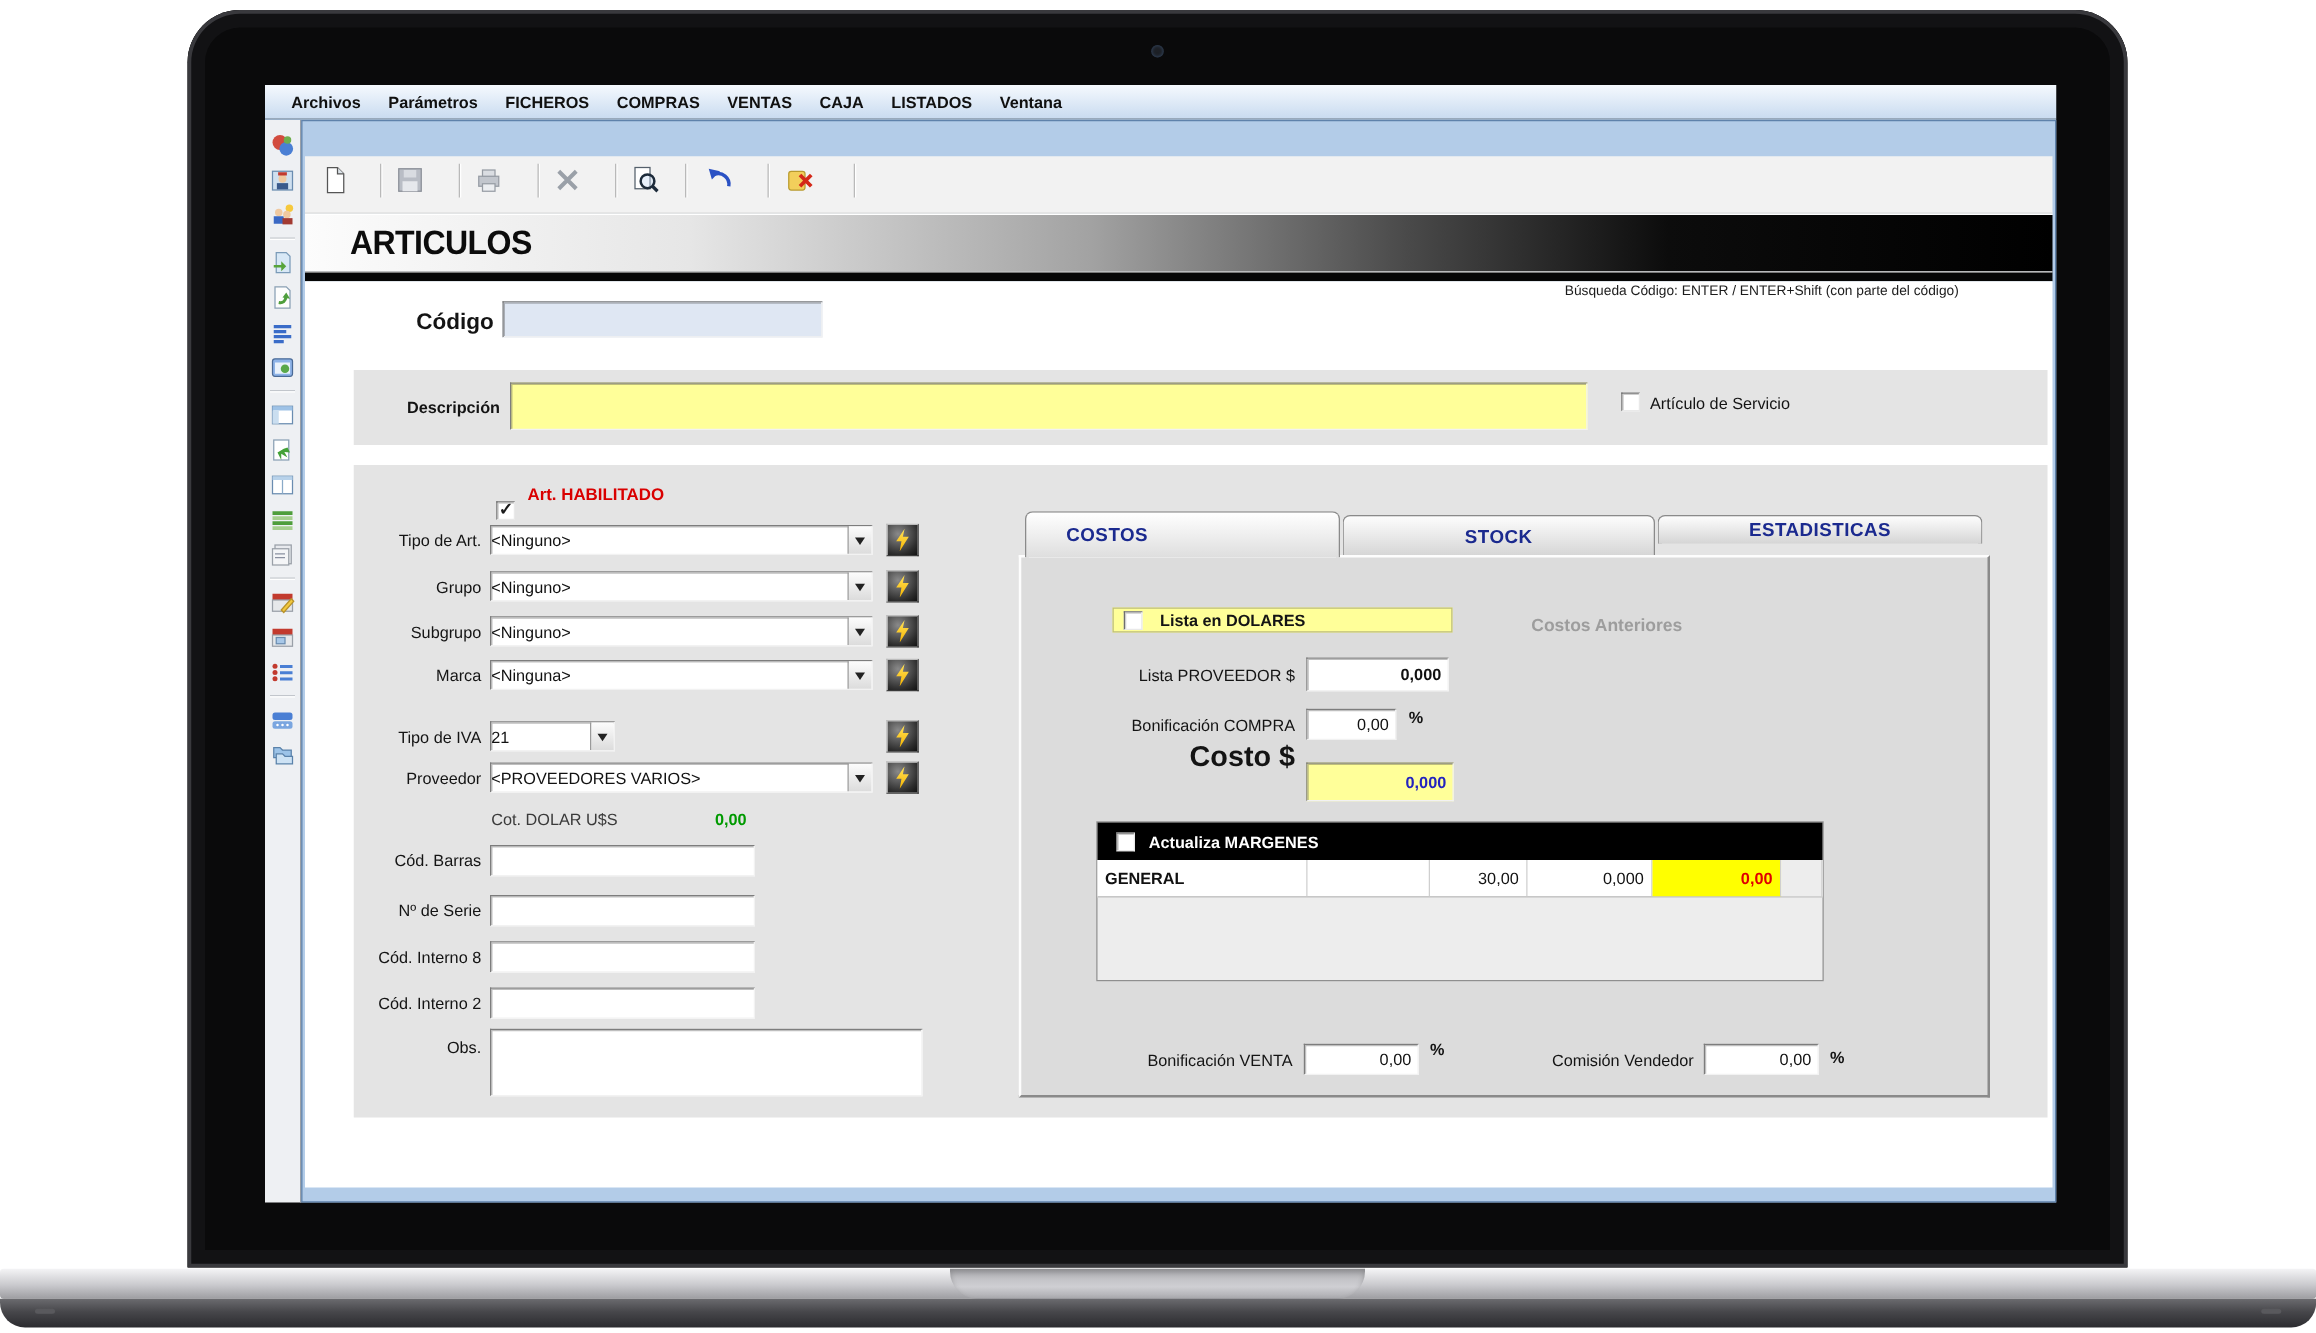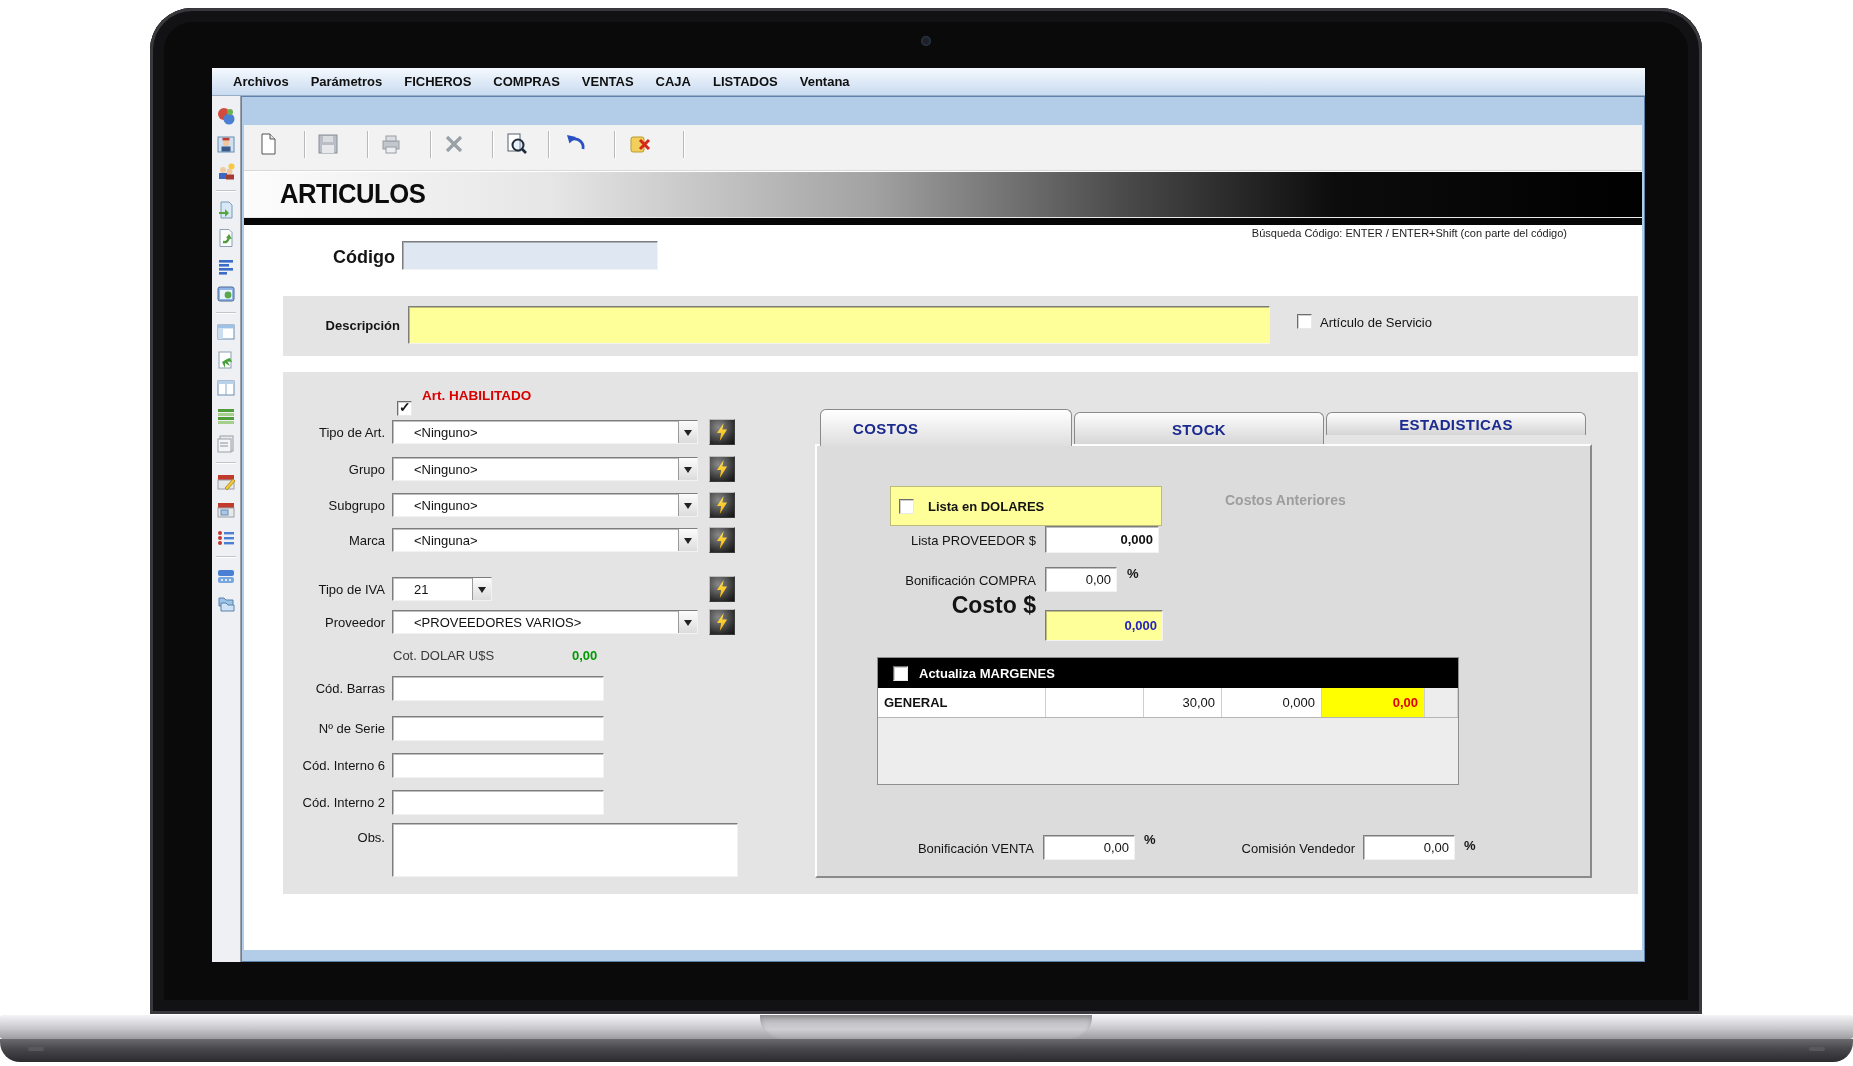--- a/index.html
+++ b/index.html
@@ -76,21 +76,21 @@
   .b { font-weight:bold; }
   .sunken { background:#fff; border:1px solid;
             border-color:#7d7d7d #f2f2f2 #f2f2f2 #7d7d7d;
             box-shadow: inset 1px 1px 0 rgba(70,70,70,.35); }
   .field { font-family:"Liberation Sans",sans-serif; font-size:13px; color:#111; padding:0 5px; outline:none; }
   .num { text-align:right; }
   .cb { width:15px; height:15px; background:#fff; border:1px solid;
         border-color:#6e6e6e #e9e9e9 #e9e9e9 #6e6e6e;
         box-shadow: inset 1px 1px 0 rgba(60,60,60,.25); position:relative; cursor:pointer; }
   .cb.checked::after { content:"✓"; position:absolute; left:1px; top:-3px; font-size:14px; font-weight:bold; color:#1a1a1a; }
-  .combo { display:flex; align-items:center; padding-left:21px; font-size:13px; color:#111; cursor:pointer; }
+  .combo { display:flex; align-items:center; padding-left:0; font-size:13px; color:#111; cursor:pointer; }
   .combo-btn { margin-left:auto; width:19px; align-self:stretch;
                background:linear-gradient(#fcfcfc,#dcdcdc); border-left:1px solid #9a9a9a;
                display:flex; align-items:center; justify-content:center; }
   .tri { width:0; height:0; border:4px solid transparent; border-top:6px solid #222; margin-top:5px; }
   .bolt-btn { width:26px; height:26px; border:1px solid; border-color:#bdbdbd #3a3a3a #3a3a3a #bdbdbd;
               background:radial-gradient(circle at 35% 30%, #8a8a8a, #2e2e2e 70%, #111);
               display:flex; align-items:center; justify-content:center; cursor:pointer; }
   .bolt { width:14px; height:18px; background:linear-gradient(#ffe25a,#f7b500);
           clip-path:polygon(62% 0%, 14% 56%, 44% 56%, 34% 100%, 86% 36%, 52% 36%); }
 
@@ -414,41 +414,41 @@
 
   <div class="abs lbl" style="left:393px; top:648px; color:#3a3a3a;">Cot. DOLAR U$S</div>
   <div class="abs lbl b" style="left:572px; top:648px; color:#009a00;">0,00</div>
 
   <div class="abs lbl r" style="left:180px; top:681px; width:205px;">Cód. Barras</div>
   <input class="abs sunken field" style="left: 392px; top: 676px; width: 212px; height: 25px;" value="">
 
   <div class="abs lbl r" style="left:180px; top:721px; width:205px;">Nº de Serie</div>
   <input class="abs sunken field" style="left: 392px; top: 716px; width: 212px; height: 25px;" value="">
 
-  <div class="abs lbl r" style="left:180px; top:758px; width:205px;">Cód. Interno 6</div>
+  <div class="abs lbl r" style="left:180px; top:758px; width:205px;">Cód. Interno 8</div>
   <input class="abs sunken field" style="left: 392px; top: 753px; width: 212px; height: 25px;" value="">
 
   <div class="abs lbl r" style="left:180px; top:795px; width:205px;">Cód. Interno 2</div>
   <input class="abs sunken field" style="left: 392px; top: 790px; width: 212px; height: 25px;" value="">
 
   <div class="abs lbl r" style="left:180px; top:830px; width:205px;">Obs.</div>
   <textarea class="abs sunken field" style="left: 392px; top: 823px; width: 346px; height: 54px; resize: none;"></textarea>
 
   <div class="abs tab" style="left:820px; top:409px; width:252px; height:37px; padding-left:32px; z-index:2; background:linear-gradient(#fff,#dedede);">
       <span>COSTOS</span>
     </div>
   <div class="abs tab" style="left:1074px; top:412px; width:250px; height:33px; justify-content:center;">
       <span>STOCK</span>
     </div>
   <div class="abs tab" style="left:1326px; top:412px; width:260px; height:23px; justify-content:center;">
       <span>ESTADISTICAS</span>
     </div>
   <div class="abs tab-panel" style="left:815px; top:444px; width:777px; height:434px; z-index:1;"></div>
 
-  <div class="abs hl-yellow" style="left:890px; top:486px; width:272px; height:40px; background:#ffff99 !important; border:1px solid #bdbd7a; display:flex; align-items:center; z-index:2;">
+  <div class="abs hl-yellow" style="left:890px; top:486px; width:272px; height:20px; background:#ffff99 !important; border:1px solid #bdbd7a; display:flex; align-items:center; z-index:2;">
     <span class="cb" style="margin-left:8px;"></span>
     <span class="lbl b" style="margin-left:14px;">Lista en DOLARES</span>
   </div>
   <div class="abs lbl b" style="left:1225px; top:492px; font-size:14px; color:#9d9d9d; z-index:2;">Costos Anteriores</div>
 
   <div class="abs lbl r" style="left:858px; top:533px; width:178px; z-index:2;">Lista PROVEEDOR $</div>
   <input class="abs sunken field num b" style="left: 1045px; top: 526px; width: 114px; height: 27px; z-index: 2;" value="0,000">
 
   <div class="abs lbl r" style="left:858px; top:573px; width:178px; z-index:2;">Bonificación COMPRA</div>
   <input class="abs sunken field num" style="left: 1045px; top: 567px; width: 72px; height: 25px; z-index: 2;" value="0,00">

